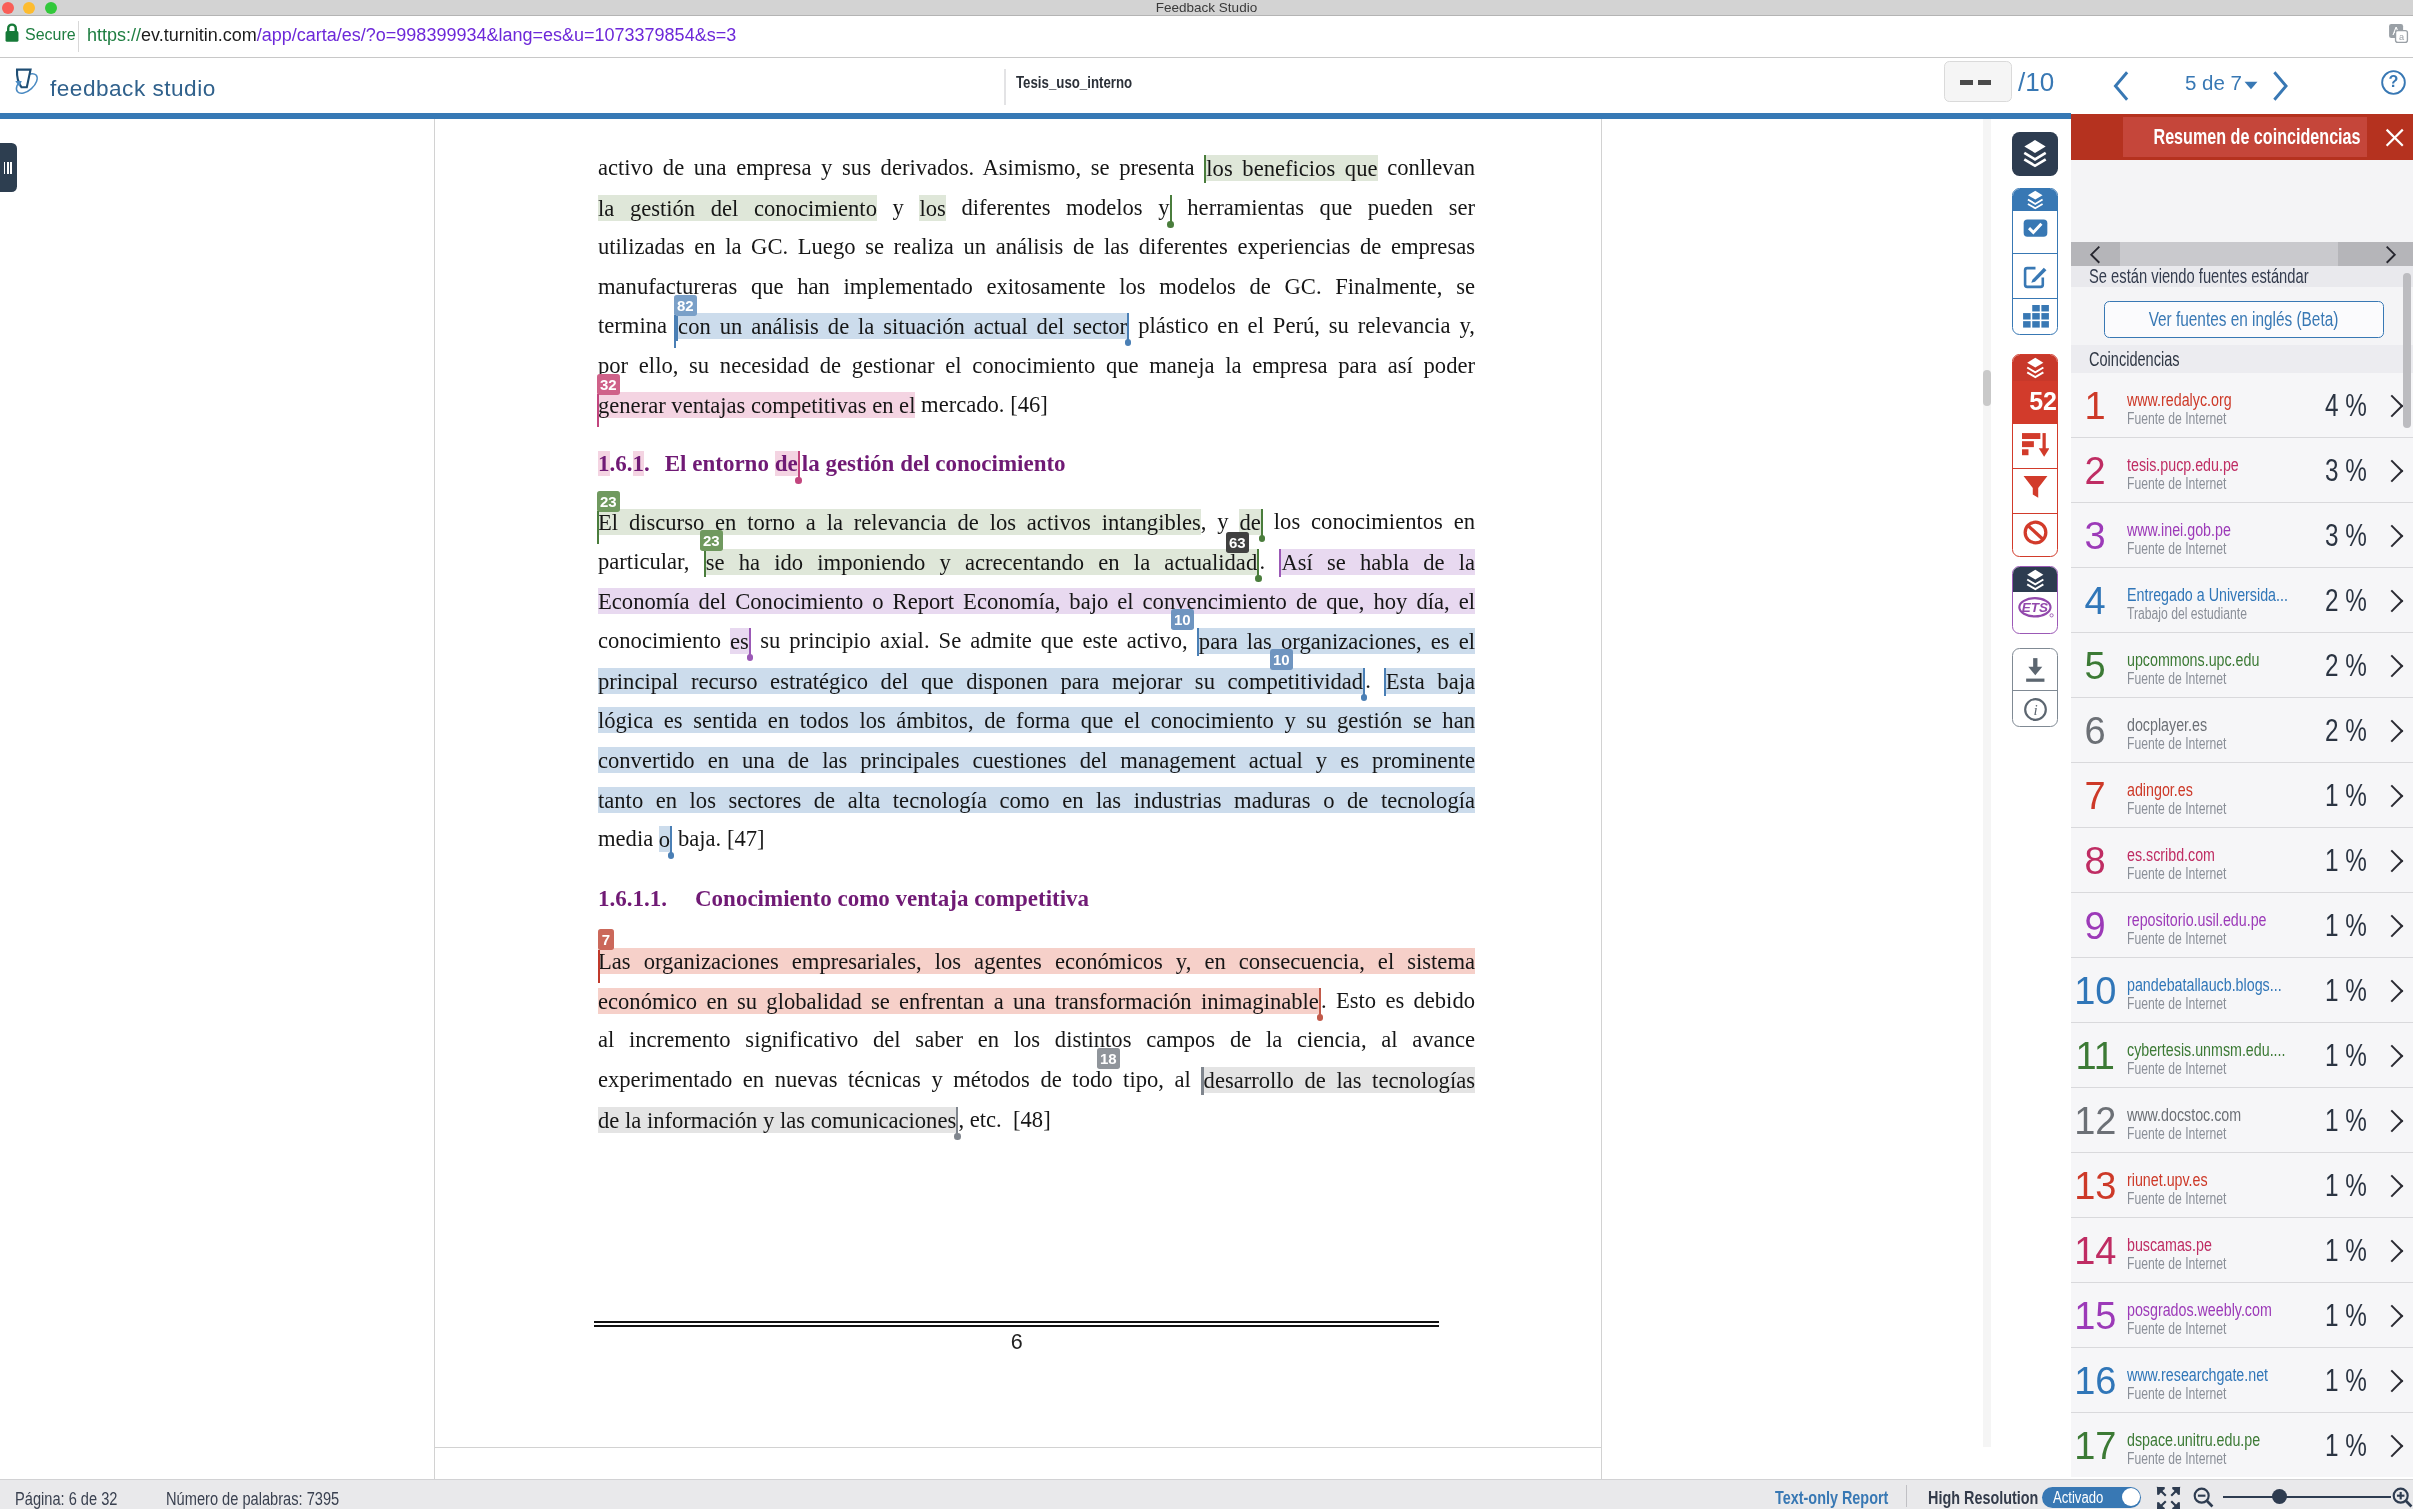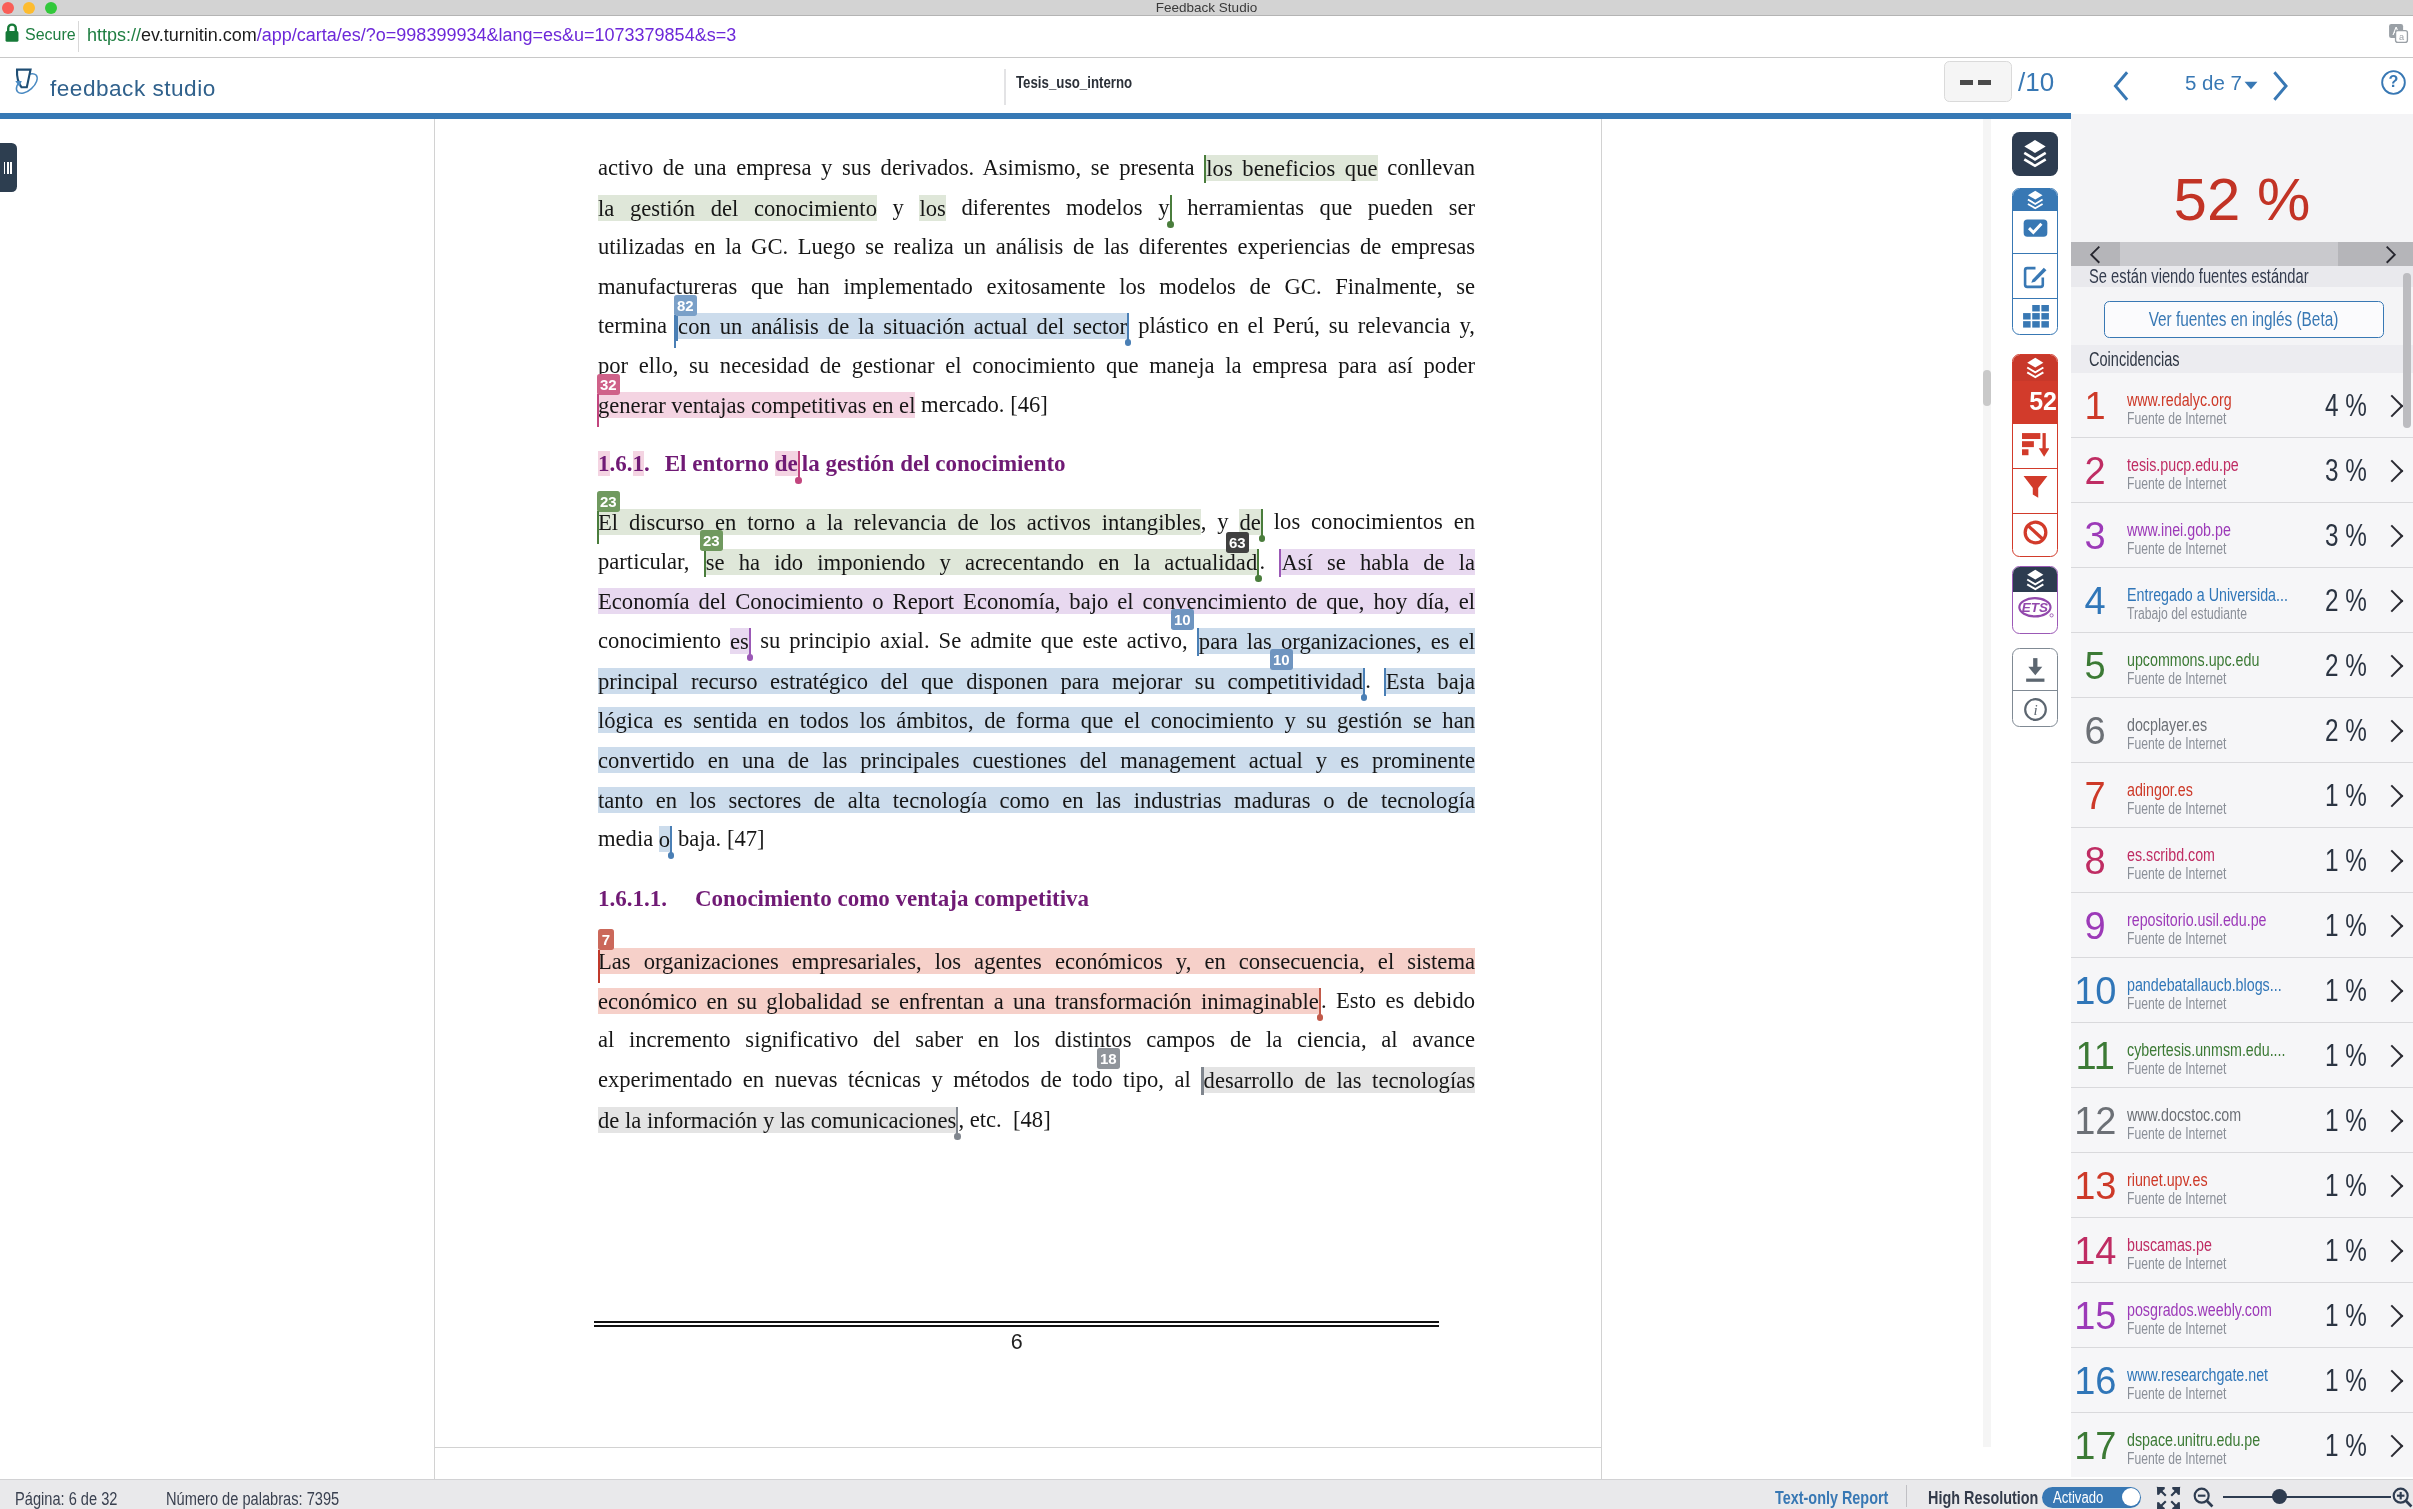--- a/index.html
+++ b/index.html
@@ -287,22 +287,29 @@
     <div class="abs" style="left:0; top:41px; width:44px; height:1.1px; background:#808a94;"></div>
     <svg class="abs" style="left:10.2px; top:48px;" width="25" height="25" viewBox="0 0 46 46">
       <circle cx="23" cy="23" r="19" fill="none" stroke="#5c6670" stroke-width="4"></circle>
       <text x="23" y="33" font-size="28" font-style="italic" font-family="Liberation Serif" fill="#5c6670" text-anchor="middle">i</text>
     </svg>
   </div>
 </div>
 
 <div id="panel">
 
-
-  <div class="abs" style="left:0; top:46px; width:342px; height:82px; text-align:center; font-size:60px; color:#c23325; line-height:79px;">52 %</div>
+  <div class="abs" style="left:0; top:0; width:342px; height:46px; background:#b5321f;">
+    <div class="abs" style="left:52px; top:3.2px; width:244px; height:40px; background:#c5463a;"></div>
+    <div class="abs" style="left:52px; top:0; width:244px; height:46px; color:#fff; font-size:21.5px; font-weight:bold; text-align:center; line-height:46px; white-space:nowrap; transform:scaleX(0.75);">Resumen de coincidencias</div>
+    <svg class="abs" style="left:314px; top:13.5px;" width="19.4" height="19.4" viewBox="0 0 36 36">
+      <line x1="3" y1="3" x2="33" y2="33" stroke="#fff" stroke-width="4"></line>
+      <line x1="33" y1="3" x2="3" y2="33" stroke="#fff" stroke-width="4"></line>
+    </svg>
+  </div>
+
 
   <div class="abs" style="left:0; top:128px; width:342px; height:24px; background:#c9c9cd;">
     <div class="abs" style="left:0; top:0; width:49px; height:24px; background:#b5b5b9;">
       <svg class="abs" style="left:17px; top:2.7px;" width="14" height="19.4" viewBox="0 0 26 36">
           <polyline points="21,3 6,18 21,33" fill="none" stroke="#26262e" stroke-width="3.5"></polyline>
         </svg>
     </div>
     <div class="abs" style="left:267px; top:0; width:75px; height:24px; background:#b5b5b9;">
       <svg class="abs" style="left:46px; top:2.7px;" width="14" height="19.4" viewBox="0 0 26 36">
           <polyline points="5,3 20,18 5,33" fill="none" stroke="#26262e" stroke-width="3.5"></polyline>

